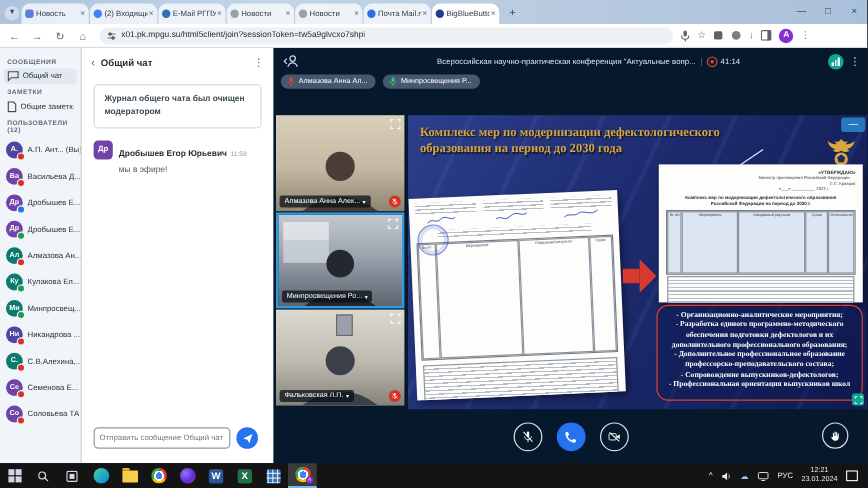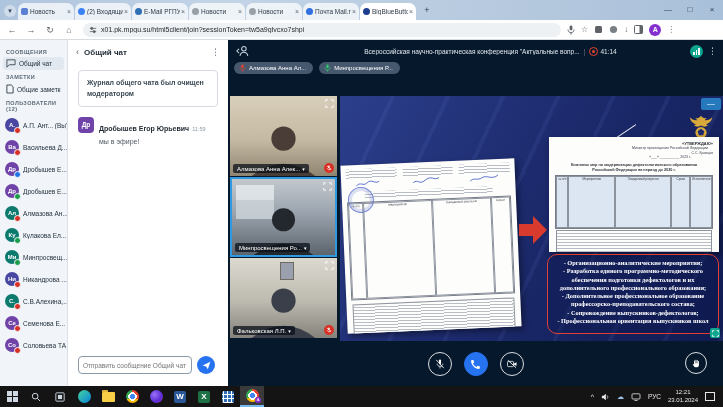--- a/index.html
+++ b/index.html
@@ -540,20 +540,21 @@
                 <rect x="3.6" y="1" width="2.6" height="4" rx="1.3" fill="#fff"></rect>
                 <path d="M2 5c0 1.6 1.3 2.6 3 2.6S8 6.6 8 5M5 7.6V9" stroke="#fff" fill="none" stroke-width=".9"></path>
                 <line x1="1.5" y1="1.5" x2="8.5" y2="8.5" stroke="#fff" stroke-width="1.1"></line>
               </svg>
             </span>
           </div>
         </div>
 
       <div class="slide">
         <button class="minpres-btn">—</button>
+        <div class="slide-title">Комплекс мер по модернизации дефектологического образования на период до 2030 года</div>
         <svg class="emblem" width="28" height="26" viewBox="0 0 40 36">
           <path fill="#d9a93b" d="M20 2c2 3 5 4 8 3-1 2-3 3-3 3 4 1 8-1 11-4-1 6-5 9-9 10l3 2c-3 2-7 2-10 0-3 2-7 2-10 0l3-2C9 13 5 10 4 4c3 3 7 5 11 4 0 0-2-1-3-3 3 1 6 0 8-3z"></path>
           <circle cx="20" cy="26" r="8" fill="#d9a93b"></circle>
           <path fill="#1d2b6e" d="M20 20.5l4.8 3.5-1.8 5.7h-6l-1.8-5.7z"></path>
         </svg>
         <div class="whiteline"></div>
 
         <div class="doc doc1">
           <div class="sigrow">
             <div class="sigblock">

